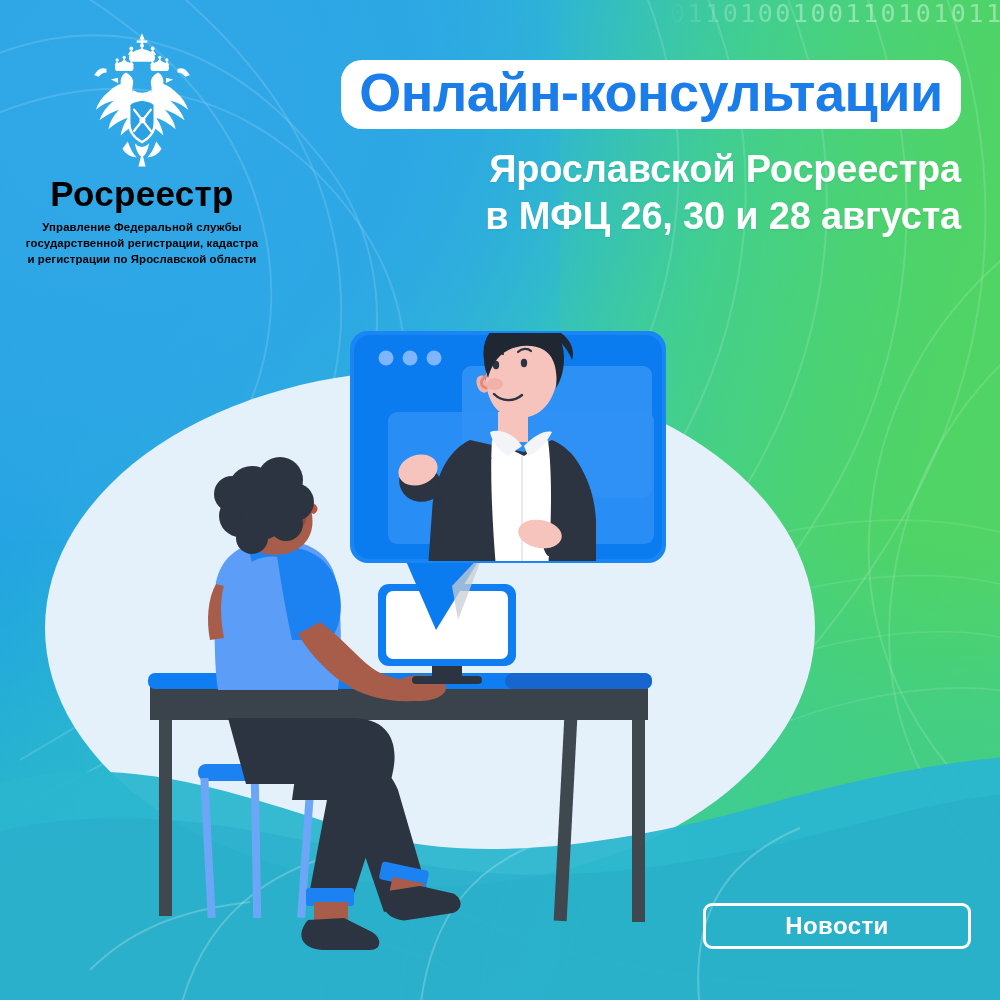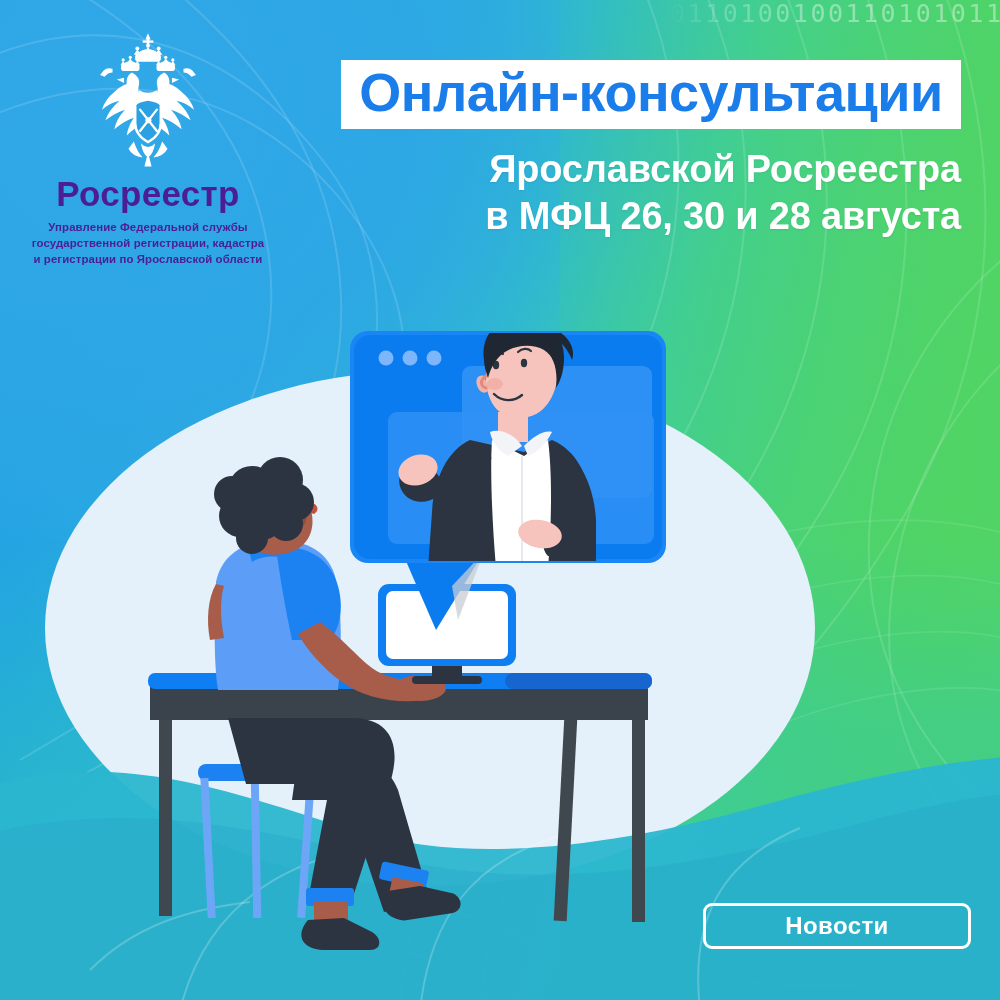--- a/index.html
+++ b/index.html
@@ -56,40 +56,41 @@
     white-space:pre;
     word-break:break-all;
     padding-left:4px;
     -webkit-mask-image:linear-gradient(90deg, rgba(0,0,0,0) 0%, rgba(0,0,0,.55) 16%, rgba(0,0,0,1) 45%, rgba(0,0,0,1) 100%);
             mask-image:linear-gradient(90deg, rgba(0,0,0,0) 0%, rgba(0,0,0,.55) 16%, rgba(0,0,0,1) 45%, rgba(0,0,0,1) 100%);
     user-select:none;
   }
 
   
   .logo-block{
-    position:absolute;left:14px;top:28px;width:268px;
-    text-align:center;color:#4c1d95;
+    position:absolute;left:8px;top:28px;width:268px;
+    text-align:center;color:#000000;
   }
   .eagle{width:142px;height:142px;margin:0 auto;display:block;}
   .logo-word{
     font-size:35px;font-weight:bold;letter-spacing:.3px;
     margin-top:6px;line-height:1;
   }
   .logo-caption{
     margin-top:8px;font-size:11.4px;line-height:1.42;font-weight:bold;
     letter-spacing:.1px;
   }
 
   
   .title-wrap{position:absolute;left:341px;top:60px;width:620px;}
   .title-band{
     display:inline-block;background:#ffffff;
     padding:4px 14px 9px 14px;
     box-sizing:border-box;
     width:100%;
+    border-radius:21px;
   }
   .title-main{
     color:#1a7de9;font-size:54px;font-weight:bold;
     line-height:1.04;letter-spacing:-.5px;text-align:center;
     white-space:nowrap;
   }
   .title-sub{
     margin-top:17px;color:#ffffff;text-align:right;
     font-size:38px;font-weight:bold;line-height:1.22;
     letter-spacing:-.2px;

